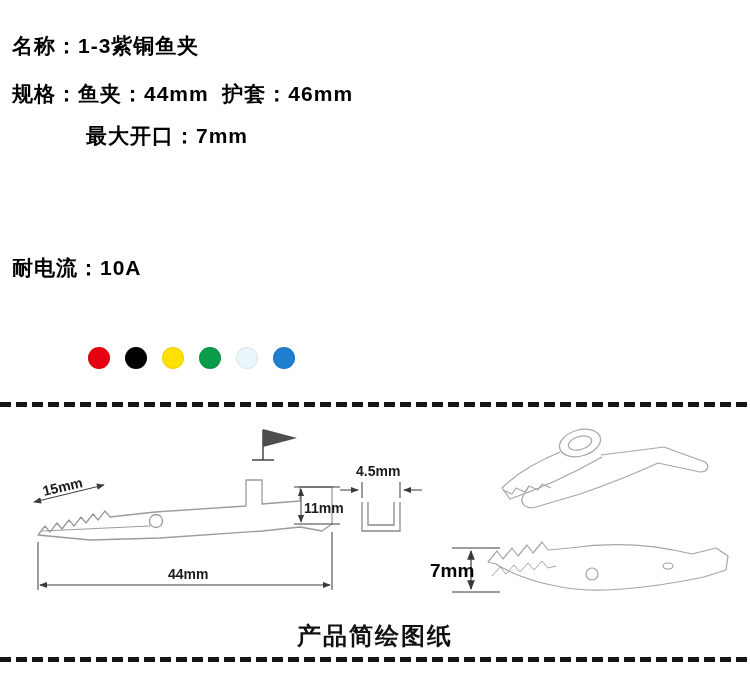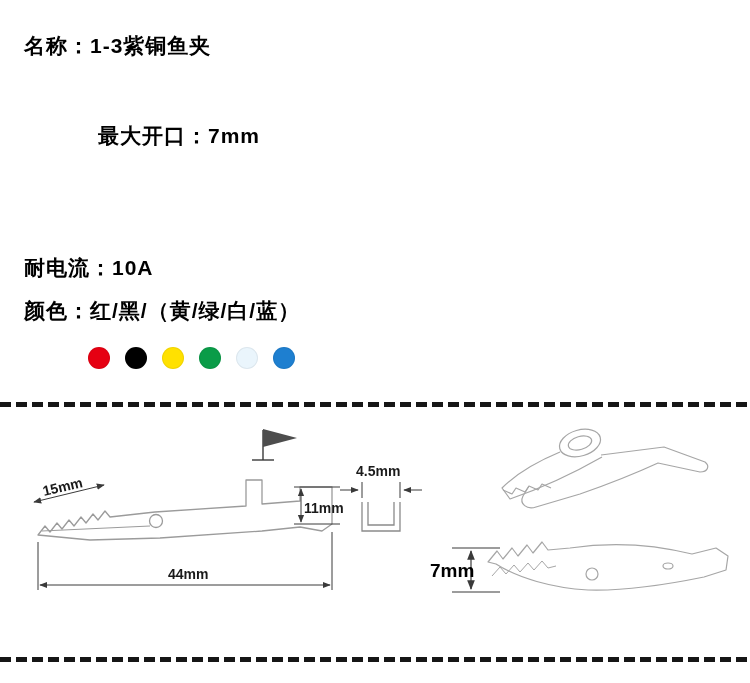--- a/index.html
+++ b/index.html
@@ -6,21 +6,21 @@
   .page{
     position:relative;
     width:750px;height:683px;
     background:#ffffff;
     font-family:"Liberation Sans","DejaVu Sans",sans-serif;
     overflow:hidden;
   }
   .spec-line{
     position:absolute;left:12px;
     font-size:21px;font-weight:bold;color:#000;
-    white-space:pre;letter-spacing:1px;margin-left:12px;
+    white-space:pre;letter-spacing:1px;
   }
   .indent{left:86px;text-align:center;}
   .dots{position:absolute;left:88px;top:347px;display:flex;gap:15px;}
   .dot{
     width:22px;height:22px;border-radius:50%;display:inline-block;
     box-shadow:inset 0 0 0 1px rgba(0,0,0,0.06);
   }
   .divider{
     position:absolute;left:0;width:750px;height:5px;
     background:repeating-linear-gradient(90deg,#161616 0 11px,transparent 11px 16px);
@@ -35,23 +35,23 @@
     text-align:center;font-size:24px;font-weight:bold;color:#111;
     letter-spacing:2px;
   }
 </style>
 </head>
 <body>
 
 <div class="page">
 
   <div class="spec-line" style="top:32px">名称：1-3紫铜鱼夹</div>
+  <div class="spec-line" style="top:80px">规格：鱼夹：44mm  护套：46mm</div>
   <div class="spec-line indent" style="top:122px">最大开口：7mm</div>
   <div class="spec-line" style="top:254px">耐电流：10A</div>
-  <div class="spec-line" style="top:297px">颜色：红/黑/（黄/绿/白/蓝）</div>
 
   <div class="dots">
     <span class="dot" style="background-color: rgb(230, 0, 18);"></span>
     <span class="dot" style="background-color: rgb(0, 0, 0);"></span>
     <span class="dot" style="background-color: rgb(255, 225, 0);"></span>
     <span class="dot" style="background-color: rgb(10, 156, 72);"></span>
     <span class="dot" style="background-color: rgb(234, 245, 252);"></span>
     <span class="dot" style="background-color: rgb(30, 127, 208);"></span>
   </div>
 
@@ -122,16 +122,17 @@
       <ellipse cx="668" cy="152" rx="5" ry="3"></ellipse>
     </g>
 
     <text class="dim" transform="translate(44,82) rotate(-13)">15mm</text>
     <text class="dim" x="168" y="165">44mm</text>
     <text class="dim" x="304" y="99">11mm</text>
     <text class="dim" x="356" y="62">4.5mm</text>
     <text class="dim-big" x="430" y="163">7mm</text>
   </svg>
 
+  <div class="caption">产品简绘图纸</div>
 
   <div class="divider divider-bottom"></div>
 
 </div>
 
 </body></html>

